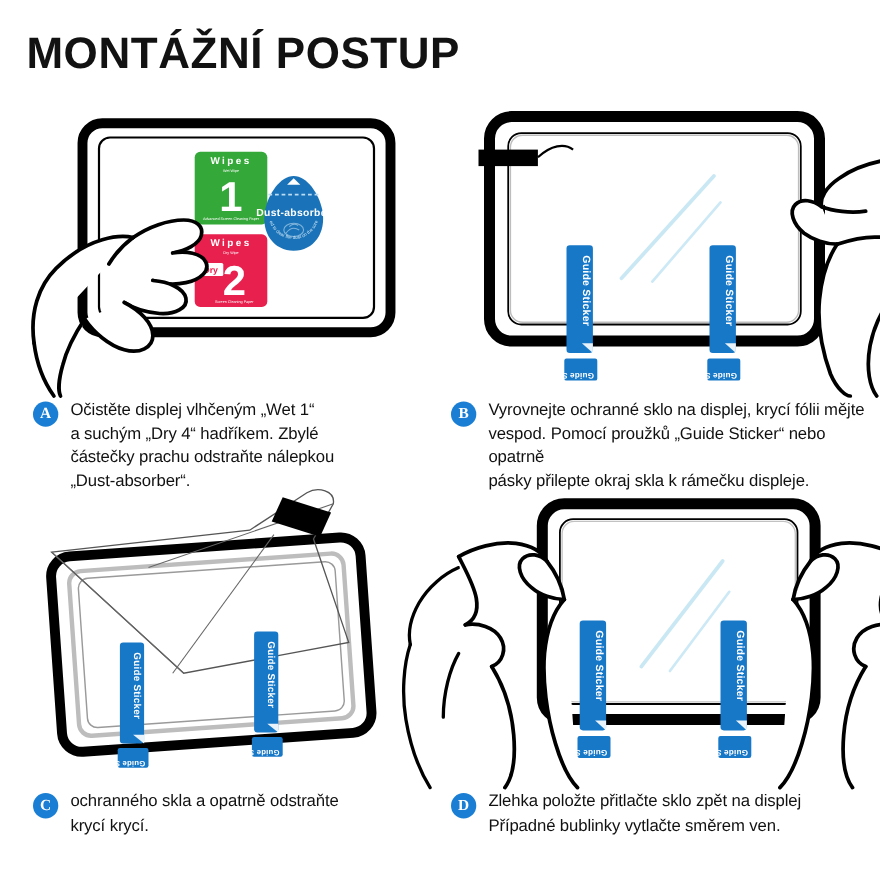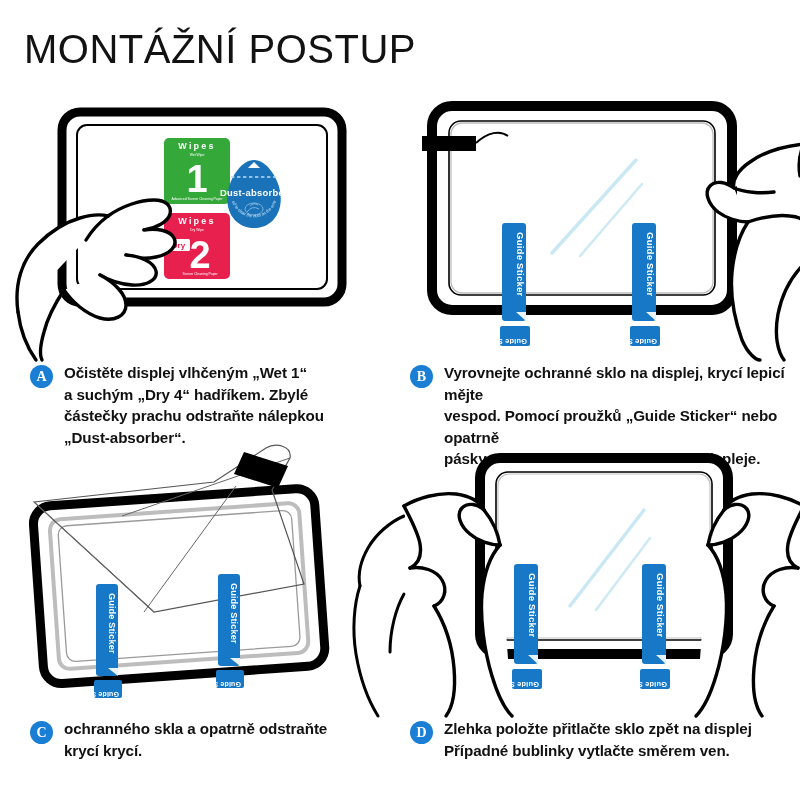--- a/index.html
+++ b/index.html
@@ -6,47 +6,47 @@
   body{
     width:800px;height:800px;background:#ffffff;
     font-family:"Liberation Sans","DejaVu Sans",sans-serif;
     color:#000;overflow:hidden;position:relative;
   }
   #page{position:relative;width:800px;height:800px;}
 
   
   .title{
     position:absolute;left:24px;top:26px;
-    font-size:40px;font-weight:normal;letter-spacing:0.5px;
+    font-size:40px;font-weight:bold;letter-spacing:0.5px;
     line-height:46px;white-space:nowrap;color:#121212;
   }
 
   
   .panel{position:absolute;}
   #panelA{left:0px;  top:88px; width:400px;height:356px;}
   #panelB{left:400px;top:88px; width:400px;height:356px;}
   #panelC{left:0px;  top:444px;width:400px;height:356px;}
   #panelD{left:400px;top:444px;width:400px;height:356px;}
 
-  .art{position:absolute;left:4px;top:0;width:400px;height:272px;}
+  .art{position:absolute;left:17px;top:0;width:400px;height:272px;}
   .art svg{display:block;width:400px;height:272px;overflow:visible;}
 
   
   .cap{position:absolute;left:0;top:274px;width:400px;}
   .cap-row{display:flex;align-items:flex-start;}
   .badge{
     flex:0 0 auto;width:23px;height:23px;border-radius:50%;
     background:#1a7fd4;color:#fff;font-size:14px;font-weight:bold;
     display:flex;align-items:center;justify-content:center;
     margin-left:30px;margin-top:3px;
     font-family:"Liberation Serif","DejaVu Serif",serif;
   }
   .cap-text{
     margin-left:11px;margin-right:6px;
-    font-size:15.2px;line-height:21.5px;font-weight:bold;
+    font-size:15.2px;line-height:21.5px;font-weight:normal;
     color:#111;letter-spacing:-0.1px;
   }
   #panelB .badge,#panelD .badge{margin-left:10px;}
   #panelB .cap-text,#panelD .cap-text{margin-right:2px;}
 
   
   .ink{fill:none;stroke:#000;stroke-linejoin:round;stroke-linecap:round;}
   .thin{fill:none;stroke:#444;stroke-width:1;}
   .gsText{fill:#fff;font-family:"Liberation Sans",sans-serif;
           font-size:9.6px;font-weight:bold;letter-spacing:0.2px;}
@@ -190,21 +190,21 @@
           <path d="M400 176 C388 188 378 206 374 226 C370 248 374 264 380 272"></path>
           <path d="M400 56 C396 64 394 76 396 88"></path>
         </g>
       </svg>
     </div>
 
     <div class="cap">
       <div class="cap-row">
         <div class="badge">B</div>
         <div class="cap-text">
-          <div>Vyrovnejte ochranné sklo na displej, krycí lepicí mějte</div>
+          <div>Vyrovnejte ochranné sklo na displej, krycí fólii mějte</div>
           <div>vespod. Pomocí proužků „Guide Sticker“ nebo opatrně</div>
           <div>pásky přilepte okraj skla k rámečku displeje.</div>
         </div>
       </div>
     </div>
   </div>
 
   <div class="panel" id="panelC">
     <div class="art">
       <svg viewBox="0 0 400 272">

